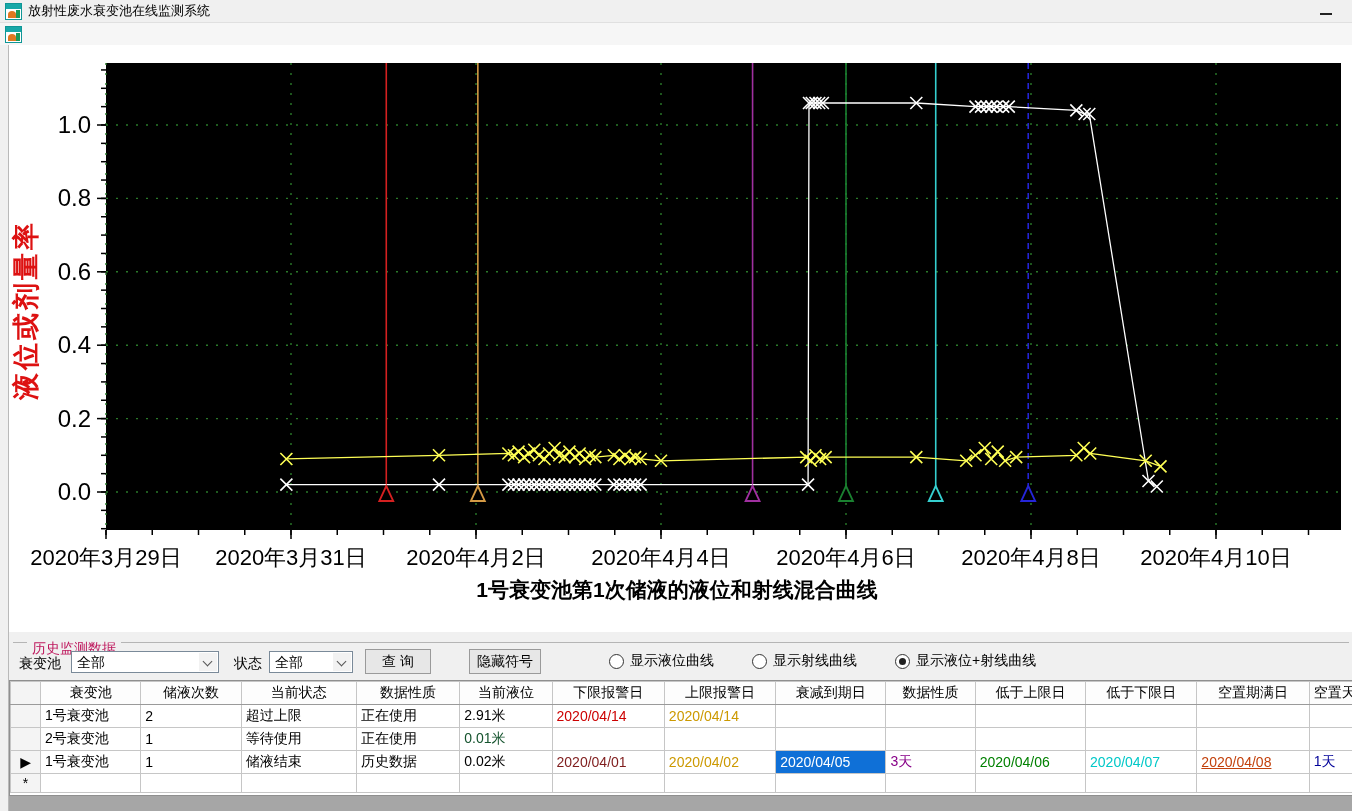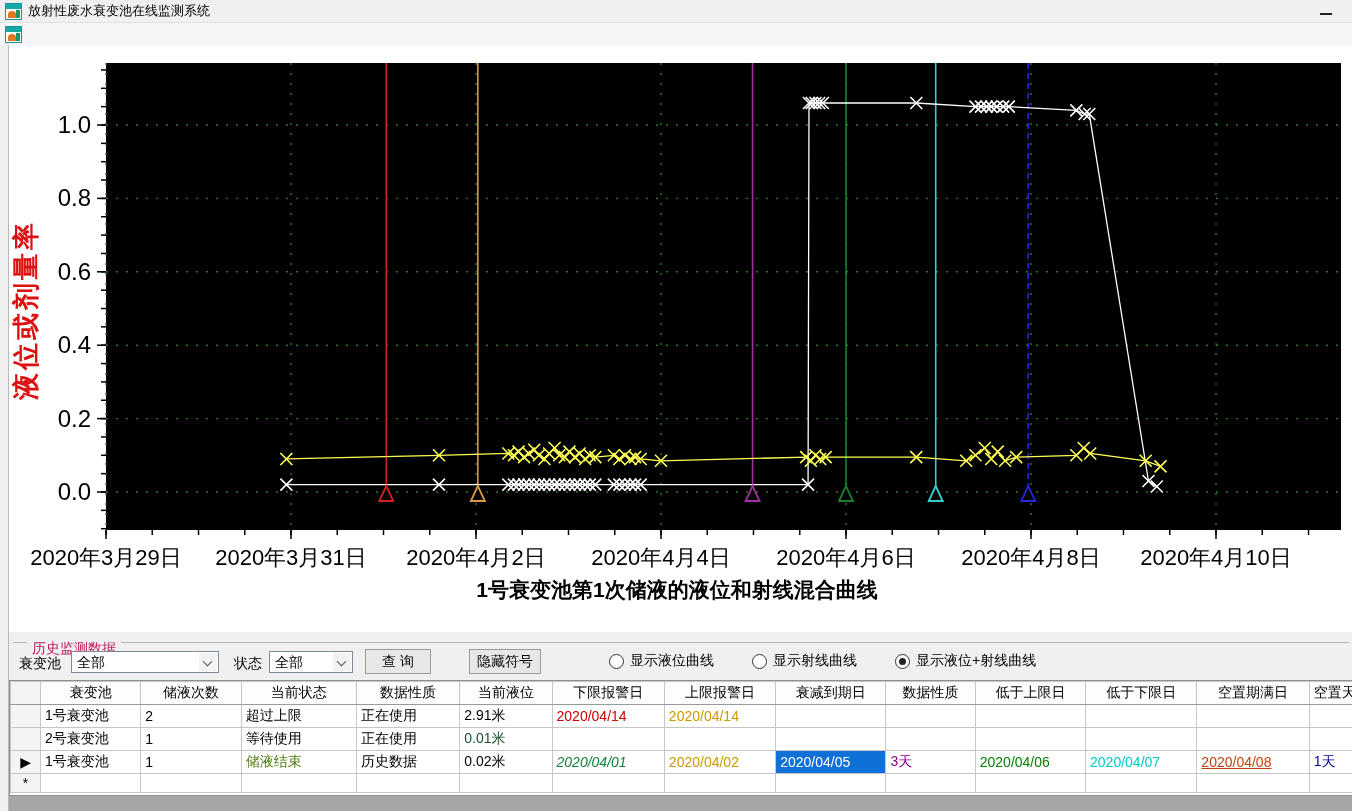--- a/index.html
+++ b/index.html
@@ -374,24 +374,24 @@
               <td style="color: rgb(136, 0, 136);"></td>
               <td style="color: rgb(0, 128, 0);"></td>
               <td style="color: rgb(0, 200, 200);"></td>
               <td style="color: rgb(0, 0, 153);"></td>
               <td style="color: rgb(0, 0, 153);"></td>
             </tr>
             <tr>
               <td class="ind">▶</td>
               <td style="color: rgb(0, 0, 0);">1号衰变池</td>
               <td style="color: rgb(0, 0, 0);">1</td>
-              <td style="color: #4d7c0f;">储液结束</td>
+              <td style="color: #000000;">储液结束</td>
               <td style="color: rgb(0, 0, 0);">历史数据</td>
               <td style="color: rgb(0, 0, 0);">0.02米</td>
-              <td style="color: #15803d; font-style: italic;">2020/04/01</td>
+              <td style="color: #7f1d1d;">2020/04/01</td>
               <td style="color: rgb(204, 153, 0);">2020/04/02</td>
               <td style="color: rgb(255, 255, 255); background: rgb(15, 112, 215);">2020/04/05</td>
               <td style="color: rgb(136, 0, 136);">3天</td>
               <td style="color: rgb(0, 128, 0);">2020/04/06</td>
               <td style="color: rgb(0, 200, 200);">2020/04/07</td>
               <td style="color: #c2410c; text-decoration: underline;">2020/04/08</td>
               <td style="color: rgb(0, 0, 153);">1天</td>
             </tr>
             <tr class="newrow">
               <td class="ind">*</td>

